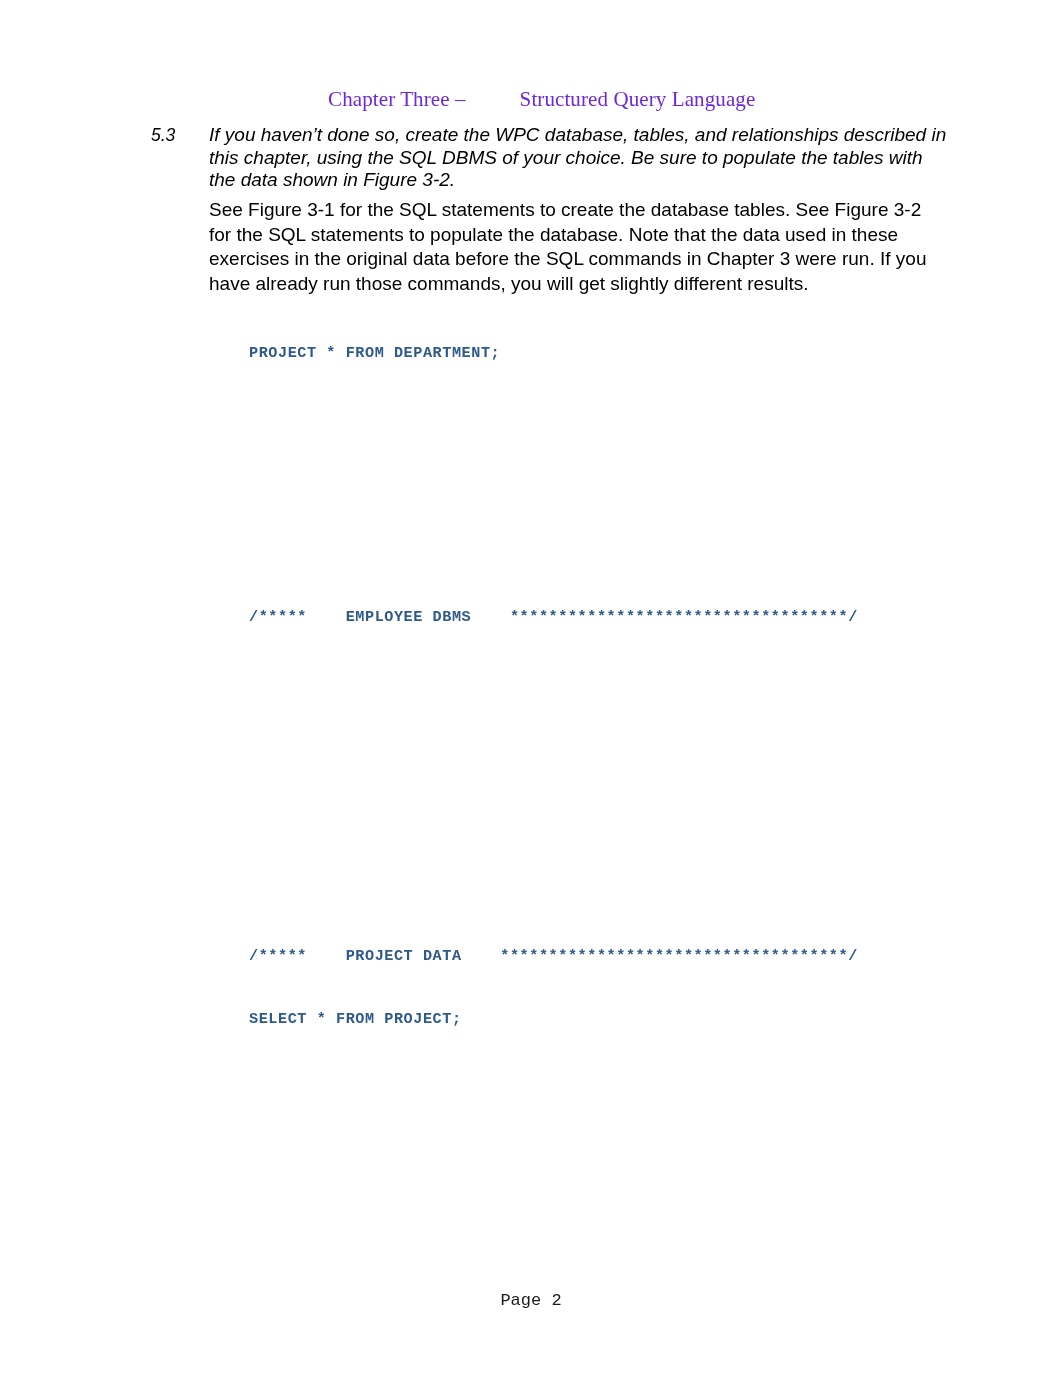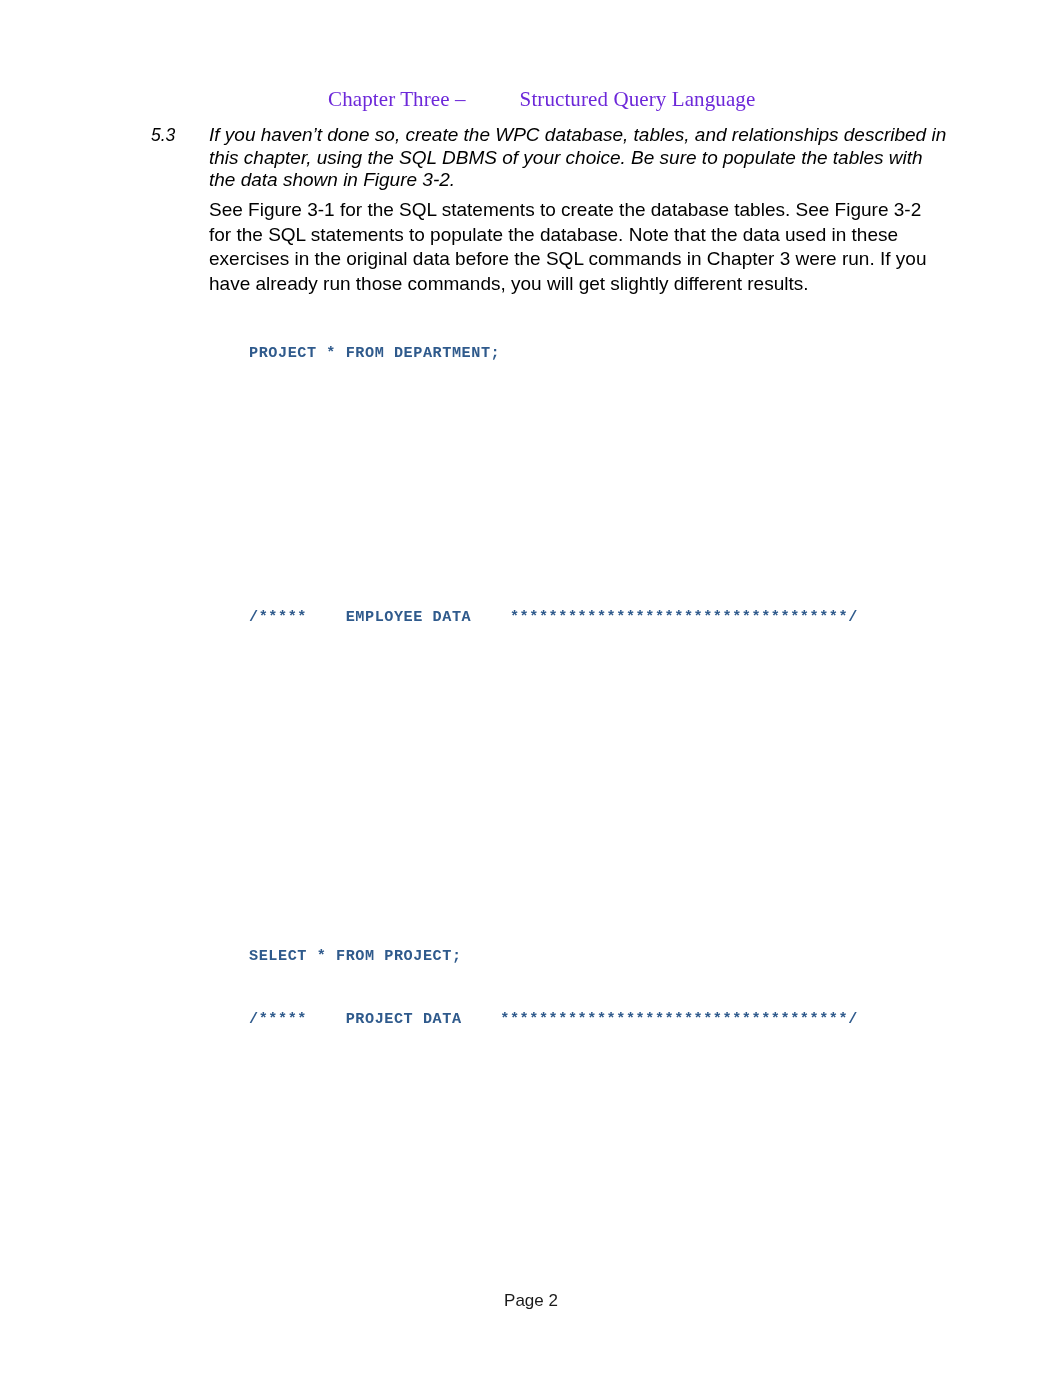--- a/index.html
+++ b/index.html
@@ -113,21 +113,21 @@
   #result-employee   { top: 612px;  height: 280px; }
   #result-project    { top: 951px;  height: 320px; }
 
   
   .doc-footer {
     position: absolute;
     top: 1290px;
     left: 0;
     width: 1062px;
     text-align: center;
-    font-family: Liberation Sans, sans-serif;
+    font-family: Liberation Mono, monospace;
     font-size: 17px;
     line-height: 22px;
     color: #1a1a1a;
   }
 </style>
 </head>
 <body>
 
 <div class="page">
 
@@ -143,27 +143,27 @@
   </div>
 
   <div class="answer-para">See Figure 3-1 for the SQL statements to create the database tables.  See Figure 3-2 for the SQL statements to populate the database.  Note that the data used in these exercises in the original data before the SQL commands in Chapter 3 were run.  If you have already run those commands, you will get slightly different results.</div>
 
   <div class="sql-block" id="sql-department">
     <span class="sql-line">PROJECT * FROM DEPARTMENT;</span>
   </div>
   <div class="result-area" id="result-department"></div>
 
   <div class="sql-block" id="sql-employee">
-    <span class="sql-line">/*****    EMPLOYEE DATA    ***********************************/</span>
+    <span class="sql-line">/*****    EMPLOYEE DBMS    ***********************************/</span>
   </div>
   <div class="result-area" id="result-employee"></div>
 
   <div class="sql-block" id="sql-project">
+    <span class="sql-line">/*****    PROJECT DATA    ************************************/</span>
     <span class="sql-line">SELECT * FROM PROJECT;</span>
-    <span class="sql-line">/*****    PROJECT DATA    ************************************/</span>
   </div>
   <div class="result-area" id="result-project"></div>
 
   <div class="doc-footer">
     <span>Page 2</span>
   </div>
 
 </div>
 
 </body></html>

